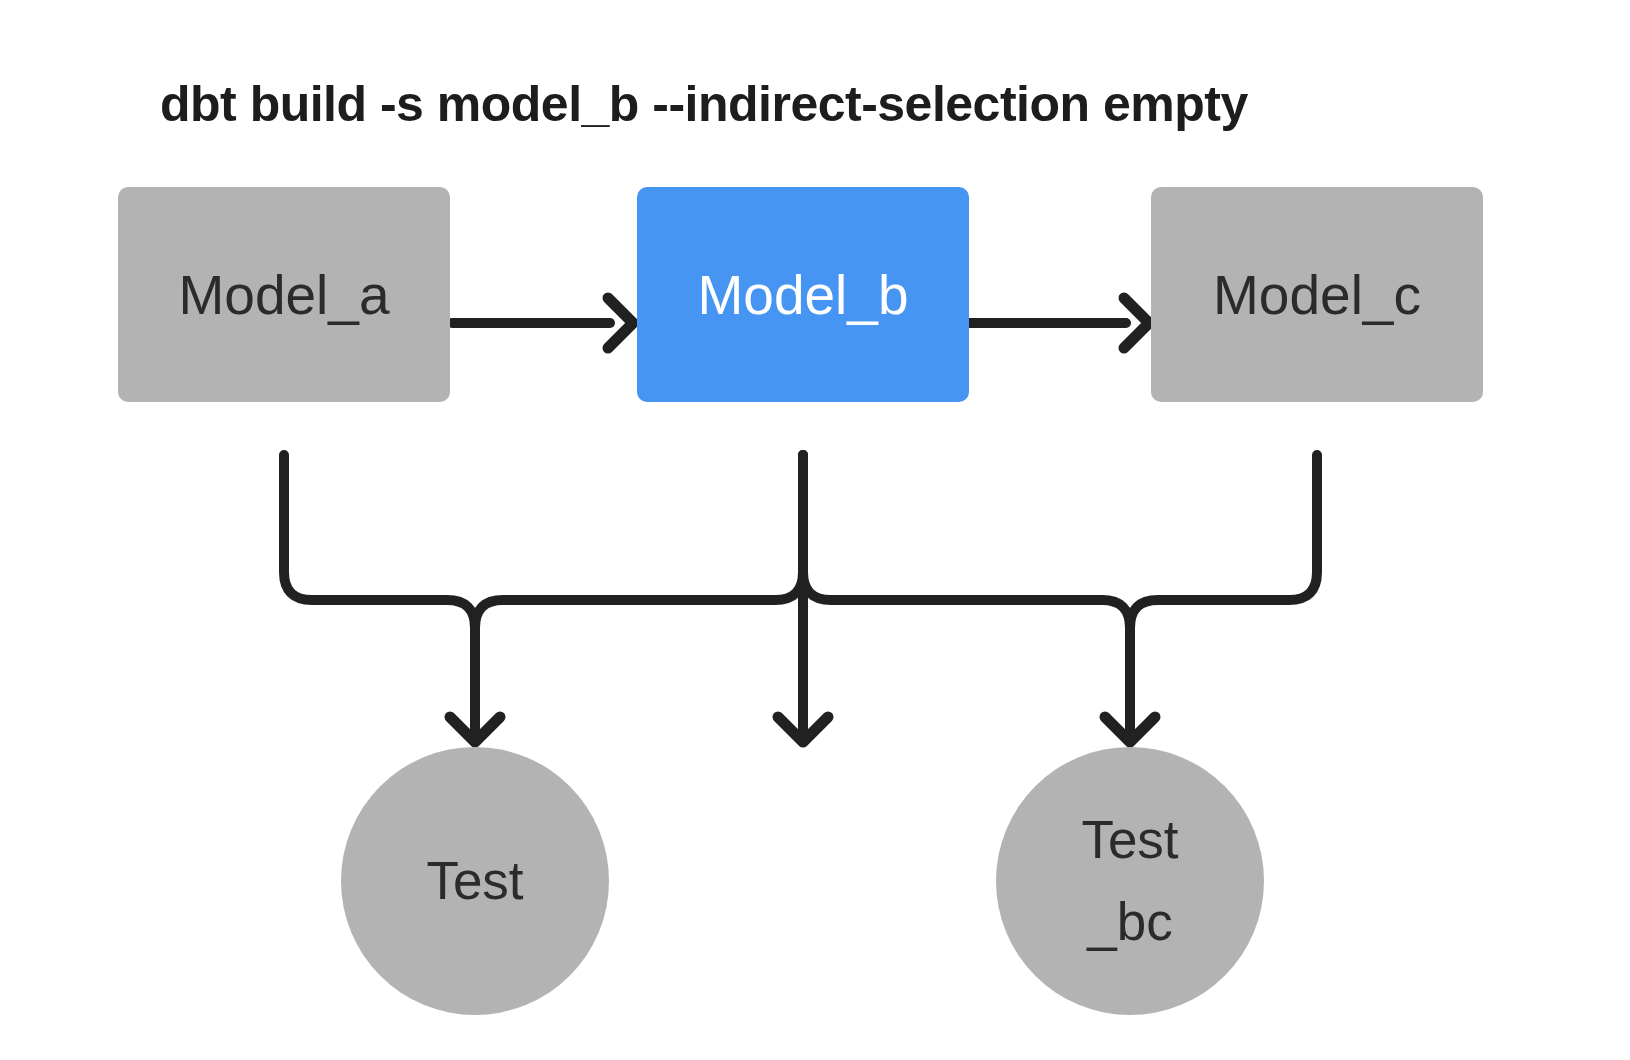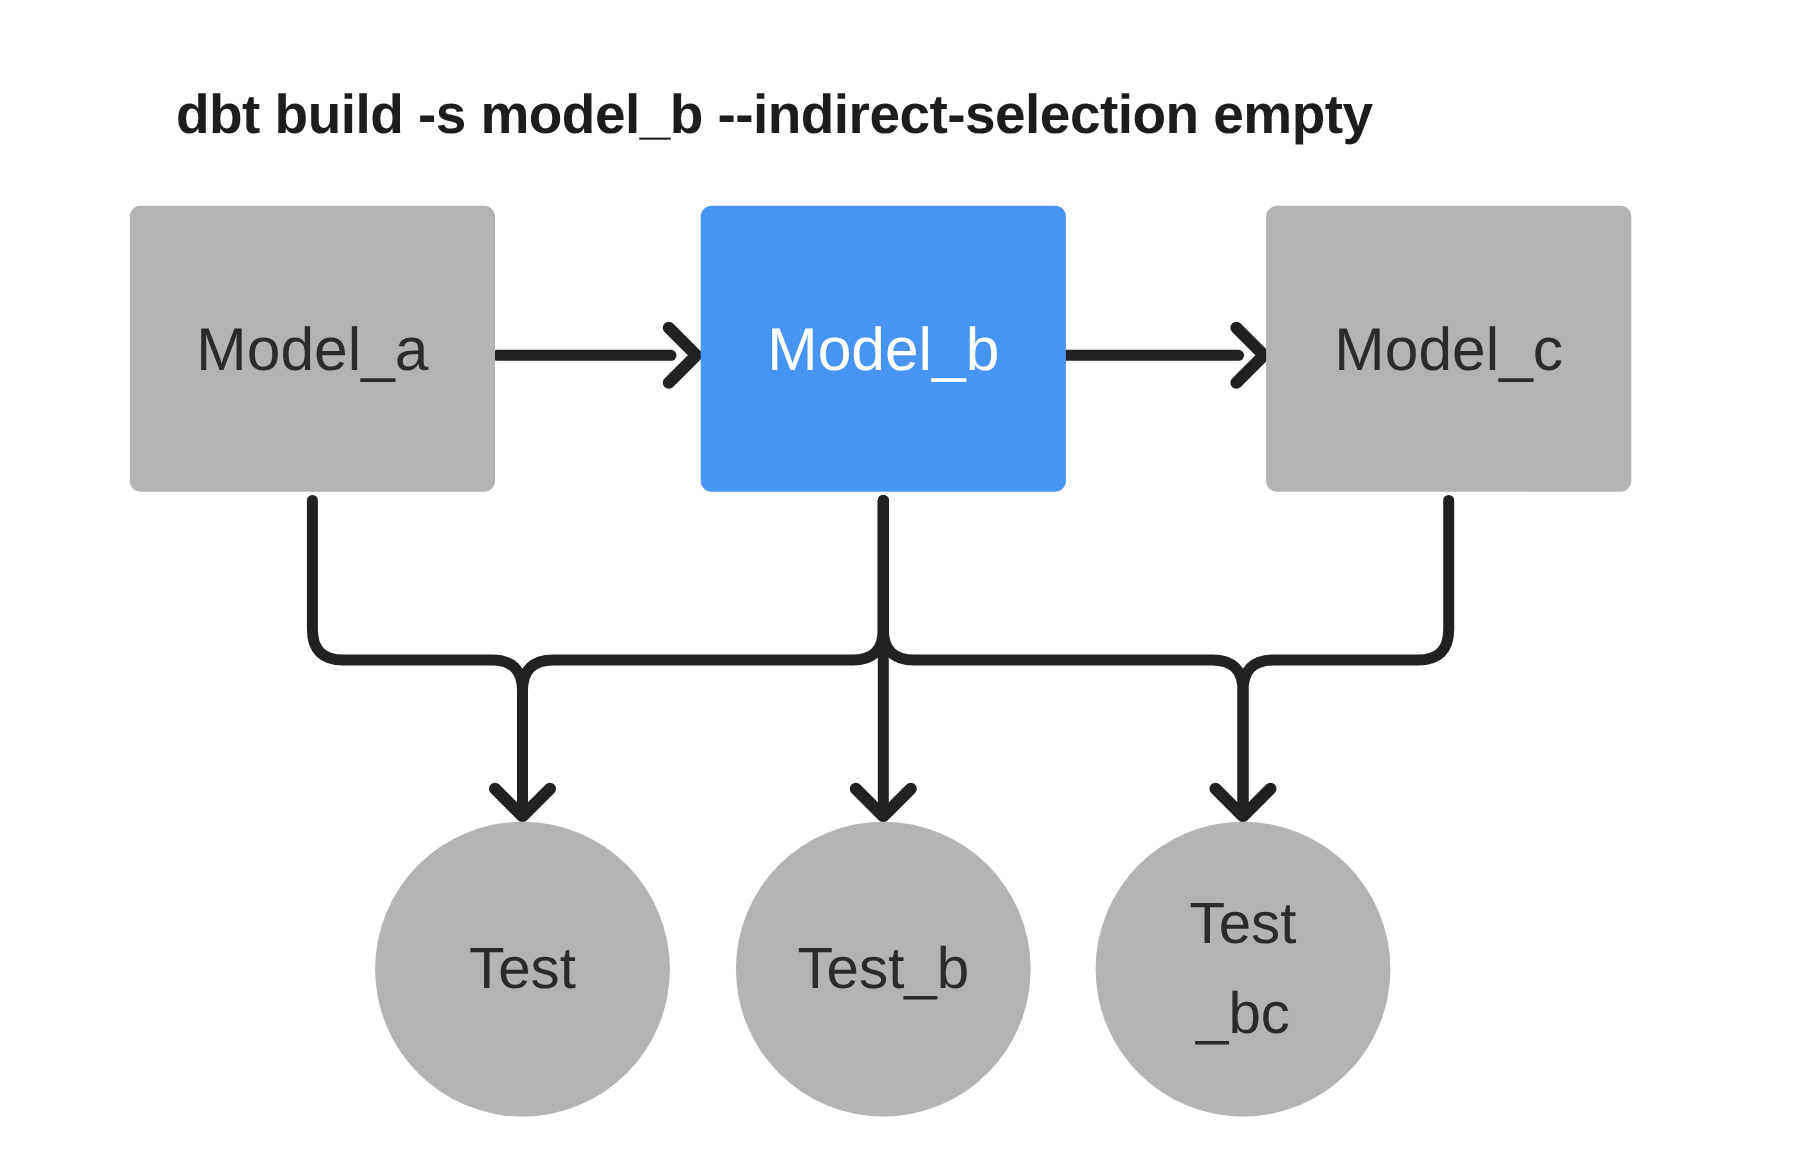--- a/index.html
+++ b/index.html
@@ -49,21 +49,21 @@
     display: flex;
     align-items: center;
     justify-content: center;
     text-align: center;
     color: var(--node-text-dark, #2b2b2b);
     background: var(--node-gray, #b3b3b3);
   }
   .node.model {
     top: 140px;
     width: 332px;
-    height: 260px;
+    height: 215px;
     border-radius: 10px;
     font-size: 55px;
     font-weight: 500;
   }
   .node.model.selected {
     background: var(--node-selected-blue, #4795f2);
     color: var(--node-text-light, #ffffff);
   }
   .node.test {
     top: 700px;
@@ -118,22 +118,19 @@
   </div>
 
   <div class="node model selected pos-model-b">
     <span class="label">Model_b</span>
   </div>
 
   <div class="node test pos-test-ab">
     <span class="label">Test</span>
   </div>
 
-  <div class="node test pos-test-b">
-    <span class="label">Test_b</span>
-  </div>
 
   <div class="node test pos-test-bc">
     <span class="label">Test</span>
     <span class="label">_bc</span>
   </div>
 
 </div>
 
 </body></html>

